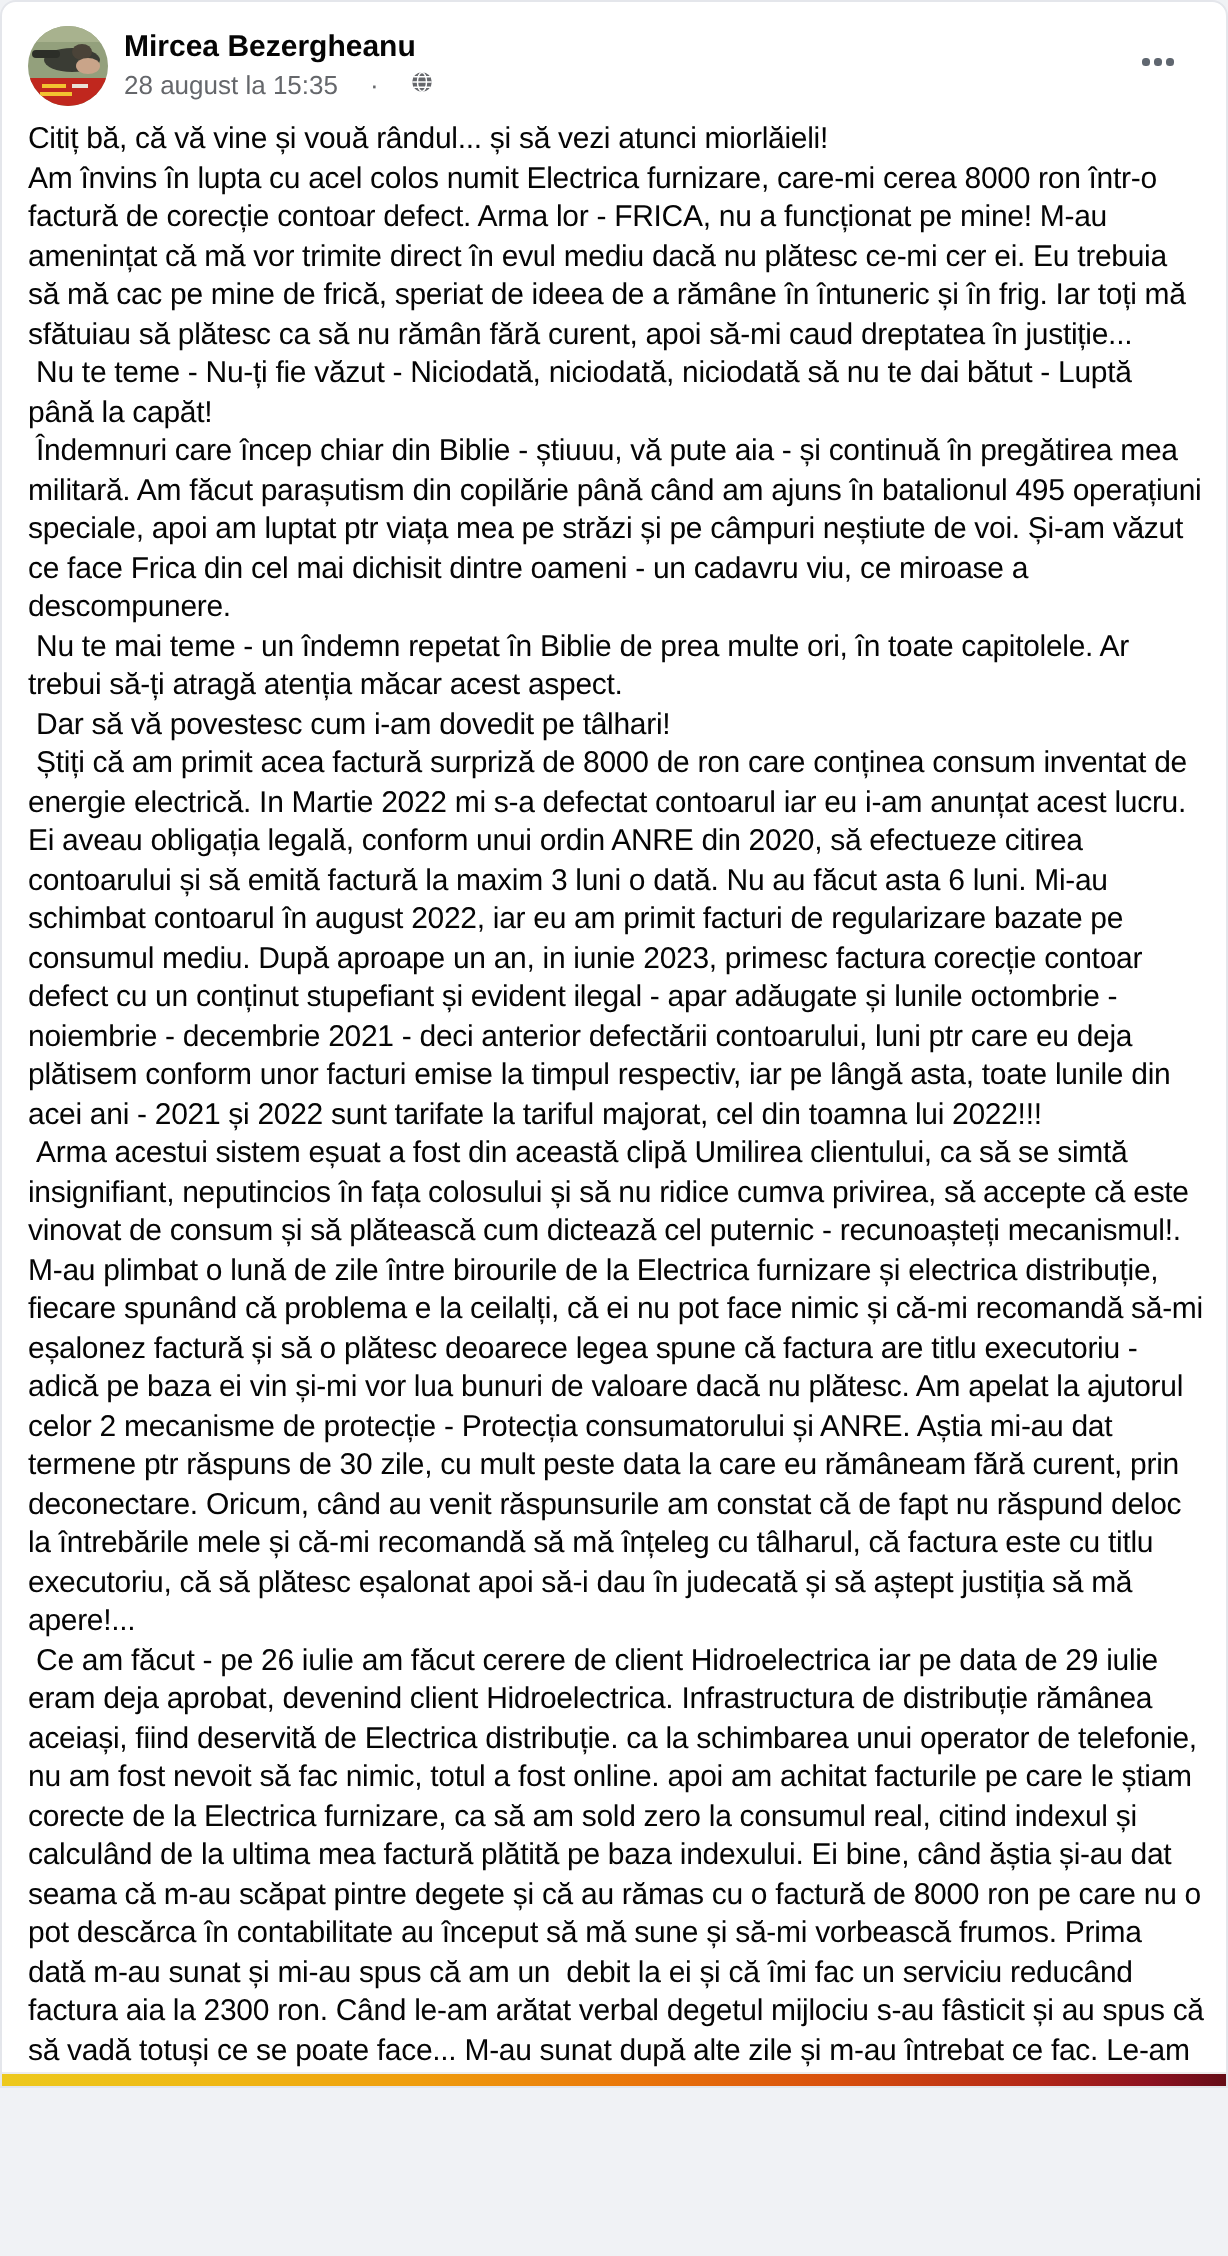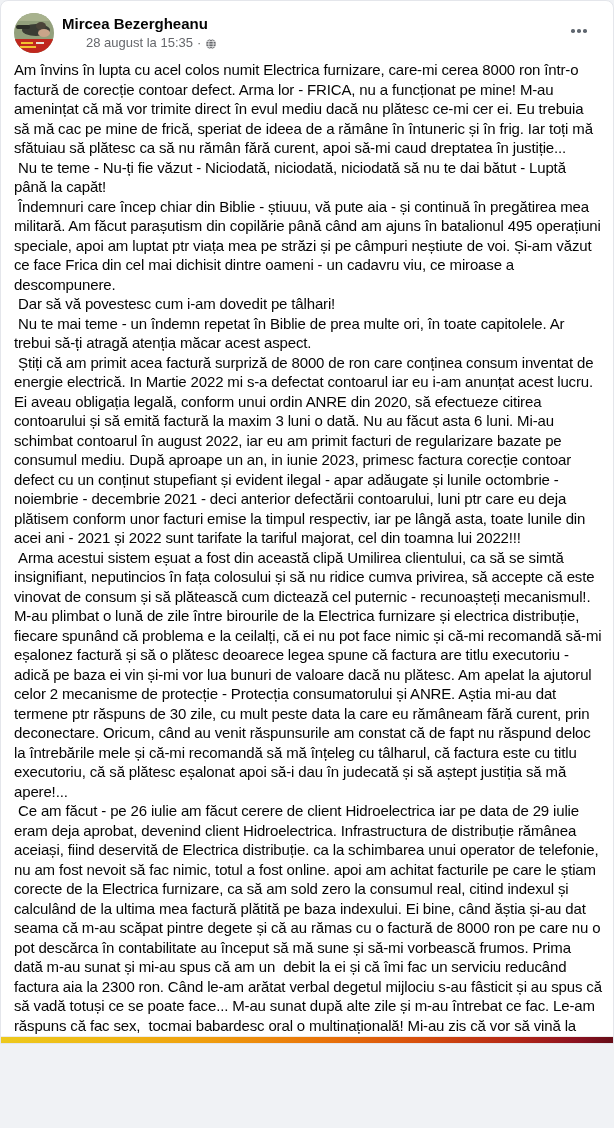--- a/index.html
+++ b/index.html
@@ -44,27 +44,25 @@
   }
   .author-name {
     font-size: 15px;
     font-weight: 700;
     line-height: 20px;
     color: #050505;
     cursor: pointer;
   }
   .meta-row {
     display: flex;
-    align-items: center;
-    gap: 4px;
+    gap: 16px;
     font-size: 13px;
     line-height: 17px;
     color: #65676b;
     cursor: pointer;
-    margin-left: 24px;
   }
   .meta-dot { font-size: 13px; color: #65676b; }
   .globe { width: 12px; height: 12px; display: inline-block; }
   .menu-btn {
     margin-left: auto;
     width: 36px;
     height: 36px;
     border-radius: 50%;
     display: flex;
     align-items: center;
@@ -145,25 +143,26 @@
       </div>
     </div>
     <div class="menu-btn" title="">
       <i></i>
         <i></i>
         <i></i>
     </div>
   </div>
 
   <div class="post-body">
+    <div class="para">Citiț bă, că vă vine și vouă rândul... și să vezi atunci miorlăieli!</div>
     <div class="para">Am învins în lupta cu acel colos numit Electrica furnizare, care-mi cerea 8000 ron într-o factură de corecție contoar defect. Arma lor - FRICA, nu a funcționat pe mine! M-au amenințat că mă vor trimite direct în evul mediu dacă nu plătesc ce-mi cer ei. Eu trebuia să mă cac pe mine de frică, speriat de ideea de a rămâne în întuneric și în frig. Iar toți mă sfătuiau să plătesc ca să nu rămân fără curent, apoi să-mi caud dreptatea în justiție...</div>
     <div class="para"> Nu te teme - Nu-ți fie văzut - Niciodată, niciodată, niciodată să nu te dai bătut - Luptă până la capăt!</div>
     <div class="para"> Îndemnuri care încep chiar din Biblie - știuuu, vă pute aia - și continuă în pregătirea mea militară. Am făcut parașutism din copilărie până când am ajuns în batalionul 495 operațiuni speciale, apoi am luptat ptr viața mea pe străzi și pe câmpuri neștiute de voi. Și-am văzut ce face Frica din cel mai dichisit dintre oameni - un cadavru viu, ce miroase a descompunere.</div>
+    <div class="para"> Nu te mai teme - un îndemn repetat în Biblie de prea multe ori, în toate capitolele. Ar trebui să-ți atragă atenția măcar acest aspect.</div>
     <div class="para"> Dar să vă povestesc cum i-am dovedit pe tâlhari!</div>
-    <div class="para"> Nu te mai teme - un îndemn repetat în Biblie de prea multe ori, în toate capitolele. Ar trebui să-ți atragă atenția măcar acest aspect.</div>
     <div class="para"> Știți că am primit acea factură surpriză de 8000 de ron care conținea consum inventat de energie electrică. In Martie 2022 mi s-a defectat contoarul iar eu i-am anunțat acest lucru. Ei aveau obligația legală, conform unui ordin ANRE din 2020, să efectueze citirea contoarului și să emită factură la maxim 3 luni o dată. Nu au făcut asta 6 luni. Mi-au schimbat contoarul în august 2022, iar eu am primit facturi de regularizare bazate pe consumul mediu. După aproape un an, in iunie 2023, primesc factura corecție contoar defect cu un conținut stupefiant și evident ilegal - apar adăugate și lunile octombrie - noiembrie - decembrie 2021 - deci anterior defectării contoarului, luni ptr care eu deja plătisem conform unor facturi emise la timpul respectiv, iar pe lângă asta, toate lunile din acei ani - 2021 și 2022 sunt tarifate la tariful majorat, cel din toamna lui 2022!!!</div>
     <div class="para"> Arma acestui sistem eșuat a fost din această clipă Umilirea clientului, ca să se simtă insignifiant, neputincios în fața colosului și să nu ridice cumva privirea, să accepte că este vinovat de consum și să plătească cum dictează cel puternic - recunoașteți mecanismul!. M-au plimbat o lună de zile între birourile de la Electrica furnizare și electrica distribuție, fiecare spunând că problema e la ceilalți, că ei nu pot face nimic și că-mi recomandă să-mi eșalonez factură și să o plătesc deoarece legea spune că factura are titlu executoriu - adică pe baza ei vin și-mi vor lua bunuri de valoare dacă nu plătesc. Am apelat la ajutorul celor 2 mecanisme de protecție - Protecția consumatorului și ANRE. Aștia mi-au dat termene ptr răspuns de 30 zile, cu mult peste data la care eu rămâneam fără curent, prin deconectare. Oricum, când au venit răspunsurile am constat că de fapt nu răspund deloc la întrebările mele și că-mi recomandă să mă înțeleg cu tâlharul, că factura este cu titlu executoriu, că să plătesc eșalonat apoi să-i dau în judecată și să aștept justiția să mă apere!...</div>
     <div class="para"> Ce am făcut - pe 26 iulie am făcut cerere de client Hidroelectrica iar pe data de 29 iulie eram deja aprobat, devenind client Hidroelectrica. Infrastructura de distribuție rămânea aceiași, fiind deservită de Electrica distribuție. ca la schimbarea unui operator de telefonie, nu am fost nevoit să fac nimic, totul a fost online. apoi am achitat facturile pe care le știam corecte de la Electrica furnizare, ca să am sold zero la consumul real, citind indexul și calculând de la ultima mea factură plătită pe baza indexului. Ei bine, când ăștia și-au dat seama că m-au scăpat pintre degete și că au rămas cu o factură de 8000 ron pe care nu o pot descărca în contabilitate au început să mă sune și să-mi vorbească frumos. Prima dată m-au sunat și mi-au spus că am un  debit la ei și că îmi fac un serviciu reducând factura aia la 2300 ron. Când le-am arătat verbal degetul mijlociu s-au fâsticit și au spus că să vadă totuși ce se poate face... M-au sunat după alte zile și m-au întrebat ce fac. Le-am răspuns că fac sex,  tocmai babardesc oral o multinațională! Mi-au zis că vor să vină la mine. I-am întrebat dacă vor să partikipe, dar nu s-au prins de ironie, evident. Doreau să vină la mine să le semnez factura care tocmai ce ajunsese la zero lei!!! Le-am spus că tocmai îmi confirmau că am fost victima unei încercări de înșelăciune prin factură de consum falsă și că-i aștept cu toporul pregătit! Au renunțat să mai vină la mine, iar zilele astea amprimit pe mail factura fiscală FEF23nr.9652724981 din data de 16.08.2023 cu sold zero.</div>
 
   </div>
 
   <div class="attachment-strip"></div>
 
 </div>
 

